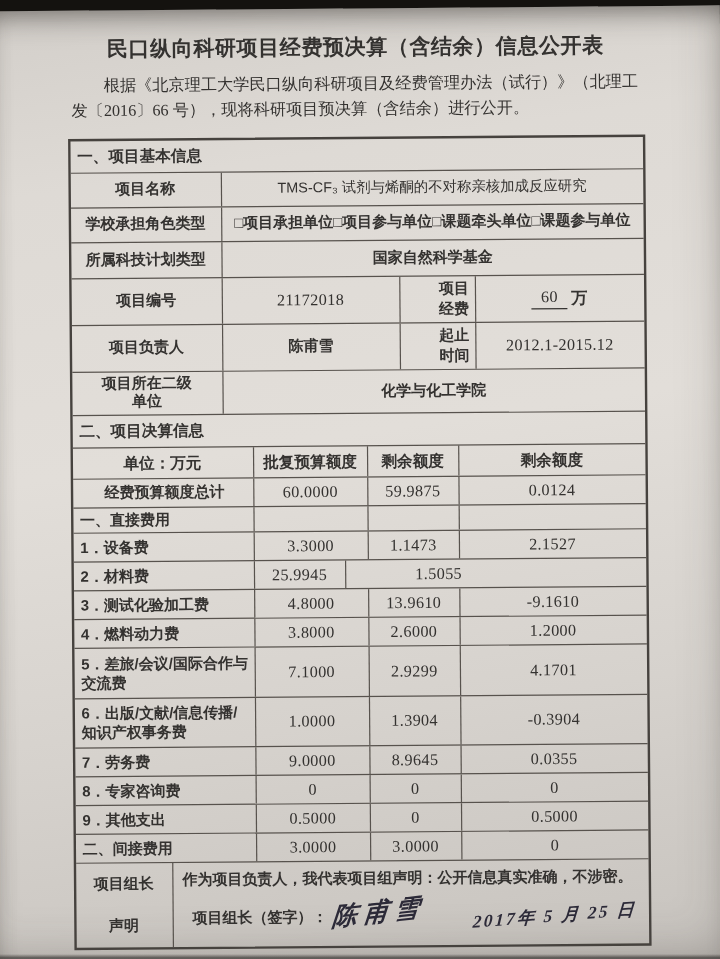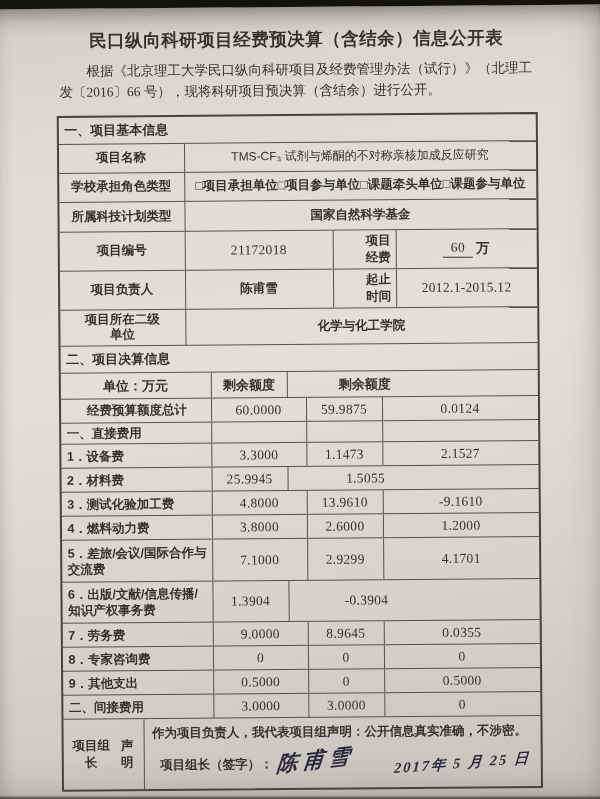--- a/index.html
+++ b/index.html
@@ -72,21 +72,21 @@
   .c1{flex:0 0 150px;}
   .c2{flex:0 0 95px;}
   .c3{flex:0 0 76px;}
   .c4{flex:0 0 156px;}
   .bh .cell{min-height:25px;font-weight:700;font-size:13px;}
   .brow .cell{min-height:23px;}
   .brow .c1{justify-content:flex-start;text-align:left;padding-left:6px;line-height:1.3;}
   .brow.center1 .c1{justify-content:center;text-align:center;}
   .brow.slim .cell{min-height:20px;}
   
-  .dL{flex:0 0 80px;flex-direction:row;justify-content:space-between;
+  .dL{flex:0 0 80px;flex-direction:column;justify-content:space-between;
       padding:9px 4px;font-weight:700;}
   .dV{flex:0 0 397px;flex-direction:column;align-items:stretch;
       justify-content:flex-start;padding:6px 8px;min-height:70px;}
   .statement{font-weight:700;text-align:left;font-size:12.5px;}
   .sign-line{display:flex;align-items:center;margin-top:13px;}
   .sign-label{font-weight:700;margin-left:8px;white-space:nowrap;}
   .handwrite-name{
     font-family:"Liberation Serif", serif;font-style:italic;font-weight:700;
     font-size:21px;letter-spacing:5px;color:var(--handwriting-ink);
     transform:rotate(-6deg) skewX(-12deg);margin:-8px 0 0 4px;white-space:nowrap;
@@ -156,20 +156,21 @@
 单位</div>
           <div class="cell bV lblb">化学与化工学院</div>
         </div>
 
         <div class="row">
           <div class="secrow" style="flex:1 1 auto;">二、项目决算信息</div>
         </div>
 
         <div class="row bh">
           <div class="cell c1">单位：万元</div>
+          <div class="cell c2">批复预算额度</div>
           <div class="cell c3">剩余额度</div>
           <div class="cell c4">剩余额度</div>
         </div>
 
         <div class="row brow center1">
           <div class="cell c1 lblb">经费预算额度总计</div>
           <div class="cell c2 num">60.0000</div>
           <div class="cell c3 num">59.9875</div>
           <div class="cell c4 num">0.0124</div>
         </div>
@@ -205,20 +206,21 @@
           <div class="cell c4 num">1.2000</div>
         </div>
         <div class="row brow" style="min-height:41px;">
           <div class="cell c1 lblb">5．差旅/会议/国际合作与交流费</div>
           <div class="cell c2 num">7.1000</div>
           <div class="cell c3 num">2.9299</div>
           <div class="cell c4 num">4.1701</div>
         </div>
         <div class="row brow" style="min-height:40px;">
           <div class="cell c1 lblb">6．出版/文献/信息传播/知识产权事务费</div>
+          <div class="cell c2 num">1.0000</div>
           <div class="cell c3 num">1.3904</div>
           <div class="cell c4 num">-0.3904</div>
         </div>
         <div class="row brow">
           <div class="cell c1 lblb">7．劳务费</div>
           <div class="cell c2 num">9.0000</div>
           <div class="cell c3 num">8.9645</div>
           <div class="cell c4 num">0.0355</div>
         </div>
         <div class="row brow">

